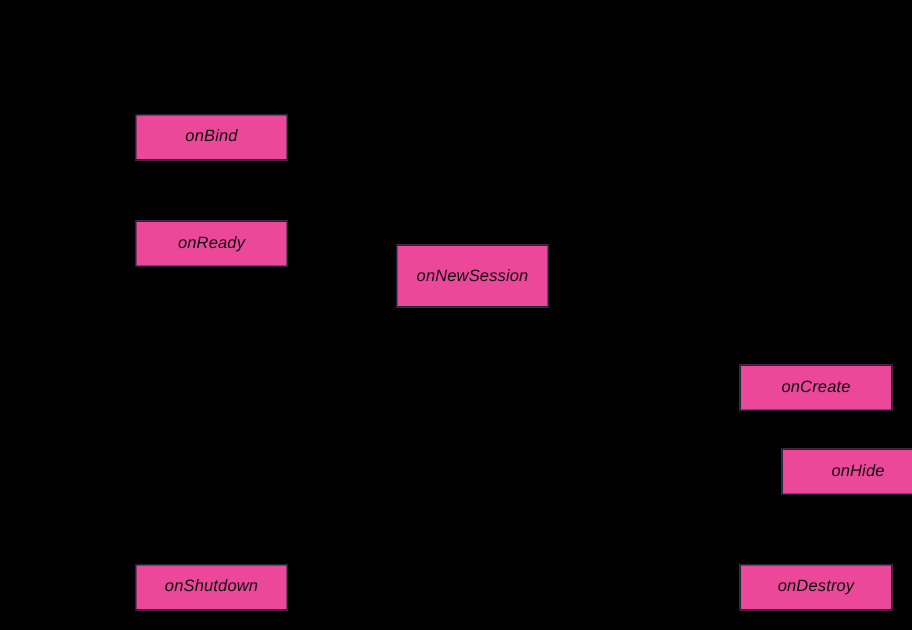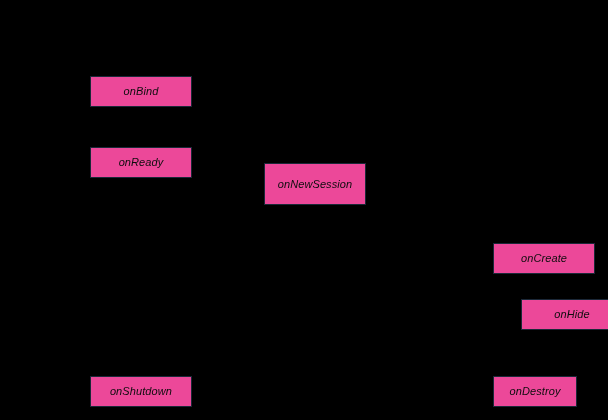--- a/index.html
+++ b/index.html
@@ -64,17 +64,17 @@
 
 
   <div class="node" style="left:493px; top:299px; width:102px; height:31px;margin-left:28px;">
     <span class="node-label">onHide</span>
   </div>
 
   <div class="node" style="left:90px; top:376px; width:102px; height:31px;text-align:center;">
     <span class="node-label">onShutdown</span>
   </div>
 
-  <div class="node" style="left:493px; top:376px; width:84px; height:31px;">
+  <div class="node" style="left:493px; top:376px; width:102px; height:31px;">
     <span class="node-label">onDestroy</span>
   </div>
 
 </div>
 
 </body></html>

